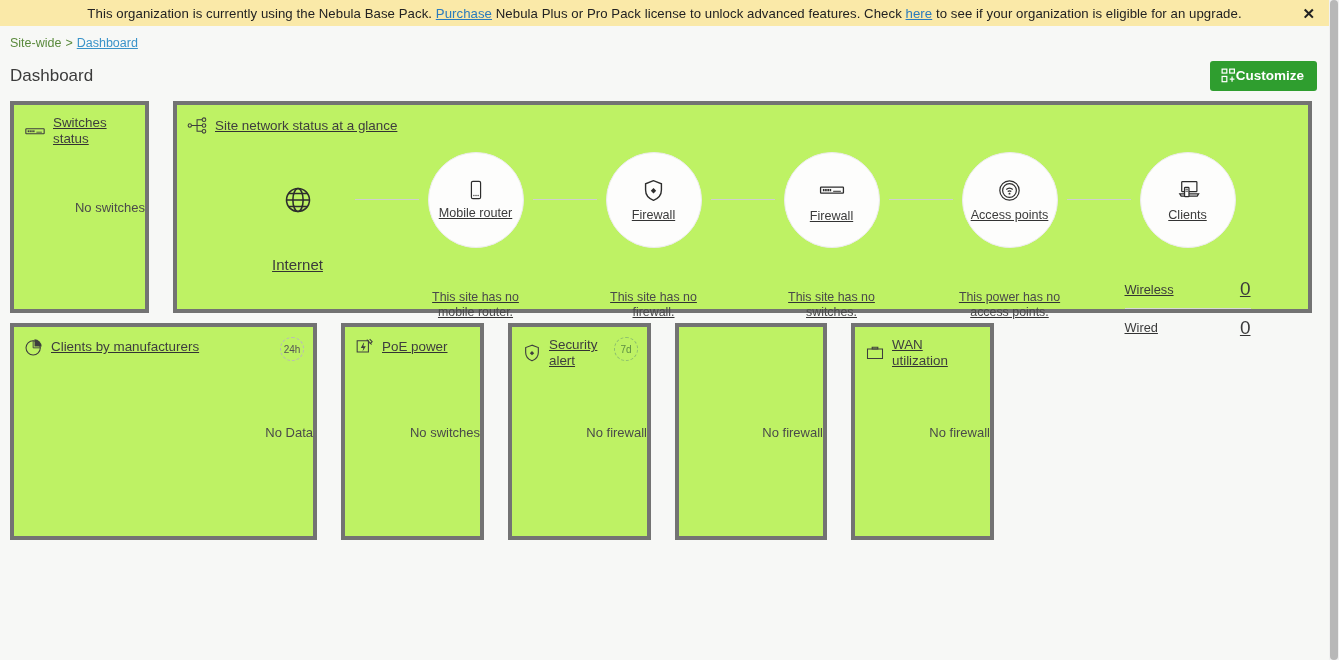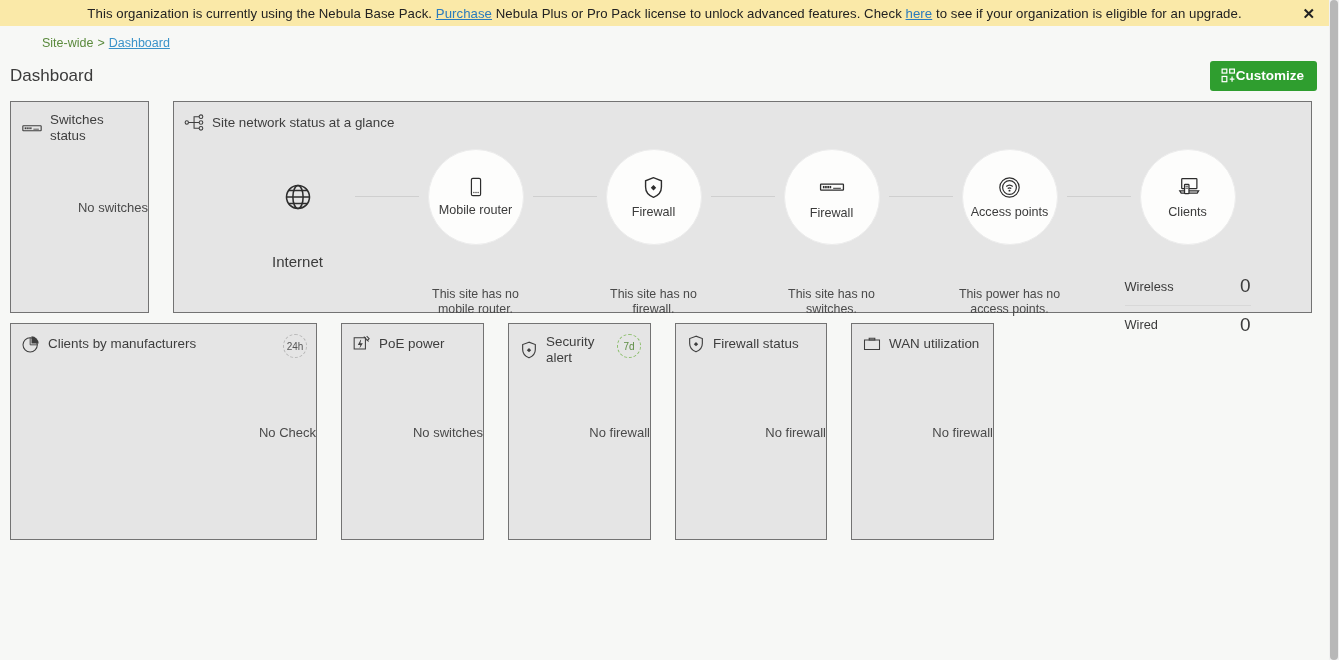--- a/index.html
+++ b/index.html
@@ -59,21 +59,21 @@
   }
 
   
   #breadcrumb {
     padding: 10px 0 0 10px;
     font-size: 12.5px;
     display: flex;
     align-items: center;
     gap: 4px;
   }
-  #breadcrumb .crumb-root { color: #5a8a3c; margin-left: 32px; }
+  #breadcrumb .crumb-root { color: #5a8a3c; }
   #breadcrumb .crumb-sep  { color: #5a8a3c; }
   #breadcrumb .crumb-link {
     color: #3a93c9;
     text-decoration: underline;
     cursor: pointer;
   }
 
   
   #title-row {
     display: flex;
@@ -105,23 +105,24 @@
   
   #row1 {
     display: flex;
     gap: 0;
     padding: 0 10px;
     margin-top: 9px;
     height: 212px;
     align-items: stretch;
   }
   .card {
-    background: #e5e5e5;
-    border: 1px solid #737373;
+    background: #bef264;
+    border: 4px solid #737373;
     position: relative;
+    text-decoration: underline;
   }
   .card-head {
     display: flex;
     align-items: center;
     gap: 7px;
     padding: 10px 10px 0 10px;
   }
   .card-title {
     font-size: 13.4px;
     color: #3e3e3e;
@@ -450,21 +451,21 @@
         <span class="ico">
           <svg width="20" height="20" viewBox="0 0 24 24" fill="none" stroke="#3e3e3e" stroke-width="1.25">
             <circle cx="11" cy="13" r="8.6"></circle>
             <path d="M12.6 2.8a8.6 8.6 0 0 1 8.6 8.6h-8.6V2.8z" fill="#3e3e3e" stroke="none"></path>
             <path d="M11 4.4V13h8.6" stroke-width="1.1"></path>
           </svg>
         </span>
         <div class="card-title">Clients by manufacturers</div>
       </div>
       <div class="badge">24h</div>
-      <div class="card-empty">No Check</div>
+      <div class="card-empty">No Data</div>
     </div>
 
     <div class="card w-poe">
       <div class="card-head">
         <span class="ico">
           <svg width="20" height="20" viewBox="0 0 24 24" fill="none" stroke="#3e3e3e" stroke-width="1.25">
             <path d="M2.6 4.6h13.5v13.5H2.6z"></path>
             <path d="M10.4 6.8 7 13.2h3l-1 4.3 4-6.4h-3l1-4.3z" fill="#3e3e3e" stroke="none"></path>
             <path d="M14.2 3.2 20 9"></path>
             <path d="M17.6 2.6 20.6 5.6 17.8 8.2"></path>
@@ -483,29 +484,20 @@
             <path d="M12 9.6l2.6 2.6L12 14.8 9.4 12.2 12 9.6z" fill="#3e3e3e" stroke="none"></path>
           </svg>
         </span>
         <div class="card-title" style="max-width:72px">Security alert</div>
       </div>
       <div class="badge green">7d</div>
       <div class="card-empty">No firewall</div>
     </div>
 
     <div class="card w-fw">
-      <div class="card-head">
-        <span class="ico">
-          <svg width="20" height="20" viewBox="0 0 24 24" fill="none" stroke="#3e3e3e" stroke-width="1.35">
-            <path d="M12 2.6 4.4 5.5v6c0 4.6 3.2 8.2 7.6 9.9 4.4-1.7 7.6-5.3 7.6-9.9v-6L12 2.6z"></path>
-            <path d="M12 9.6l2.6 2.6L12 14.8 9.4 12.2 12 9.6z" fill="#3e3e3e" stroke="none"></path>
-          </svg>
-        </span>
-        <div class="card-title">Firewall status</div>
-      </div>
       <div class="card-empty">No firewall</div>
     </div>
 
     <div class="card w-wan">
       <div class="card-head">
         <span class="ico">
           <svg width="20" height="20" viewBox="0 0 24 24" fill="none" stroke="#3e3e3e" stroke-width="1.25">
             <path d="M3 7.2h18v11.4H3z"></path>
             <path d="M8.6 5.2h6.8v2H8.6z"></path>
           </svg>

